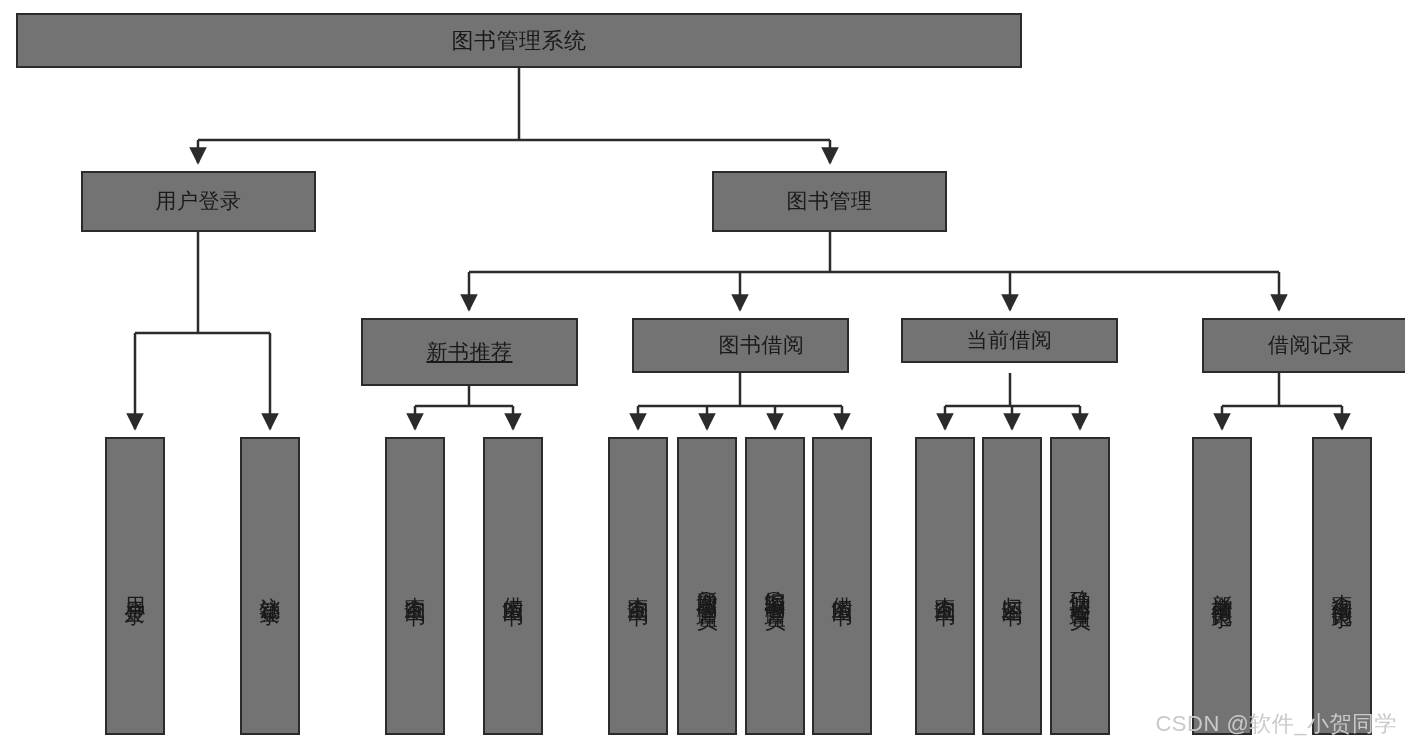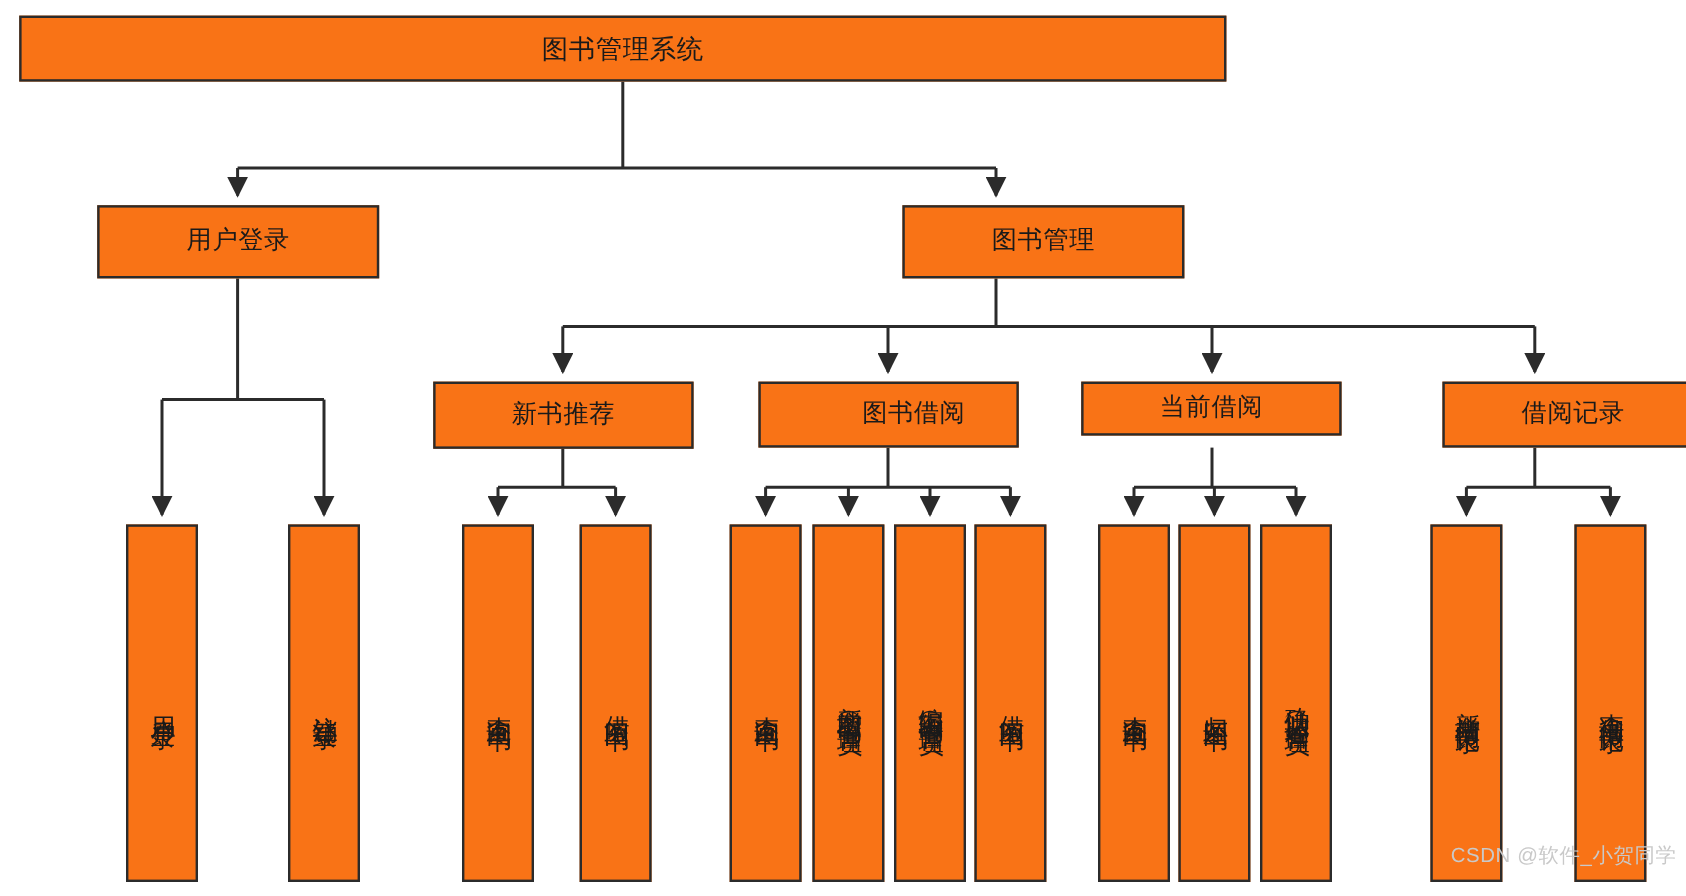--- a/index.html
+++ b/index.html
@@ -20,21 +20,21 @@
     left: 0;
     top: 0;
     width: 1405px;
     height: 747px;
     pointer-events: none;
   }
   .node {
     position: absolute;
     box-sizing: border-box;
     border: 2px solid #2b2b2b;
-    background: #f97316;
+    background: #737373;
     display: flex;
     align-items: center;
     justify-content: center;
     color: #1a1a1a;
   }
   .node-label {
     display: block;
     text-align: center;
     line-height: 1.18;
     letter-spacing: 0.5px;
@@ -53,22 +53,22 @@
     writing-mode: vertical-rl;
     text-orientation: upright;
     font-size: 21px;
     line-height: 1.05;
     letter-spacing: 3px;
     white-space: nowrap;
   }
   .watermark {
     position: absolute;
     right: 8px;
-    bottom: 23px;
-    font-size: 17px;
+    bottom: 8px;
+    font-size: 22px;
     color: #c9c9c9;
     letter-spacing: 0.5px;
     white-space: nowrap;
   }
 </style>
 </head>
 <body>
 
 <div id="canvas">
 
@@ -122,25 +122,25 @@
     </g>
   </svg>
 
   <div class="node root horiz" style="left:16px; top:13px; width:1006px; height:55px;">
     <span class="node-label">图书管理系统</span>
   </div>
 
   <div class="node horiz" style="left:81px; top:171px; width:235px; height:61px;">
     <span class="node-label">用户登录</span>
   </div>
-  <div class="node horiz" style="left:712px; top:171px; width:235px; height:61px;margin-left:40px;">
+  <div class="node horiz" style="left:712px; top:171px; width:235px; height:61px;">
     <span class="node-label">图书管理</span>
   </div>
 
-  <div class="node horiz" style="left:361px; top:318px; width:217px; height:56px;">
+  <div class="node horiz" style="left:361px; top:318px; width:217px; height:68px;text-decoration:underline;">
     <span class="node-label">新书推荐</span>
   </div>
   <div class="node horiz" style="left:632px; top:318px; width:217px; height:55px;padding-left:42px;">
     <span class="node-label">图书借阅</span>
   </div>
   <div class="node horiz" style="left:901px; top:318px; width:217px; height:45px;">
     <span class="node-label">当前借阅</span>
   </div>
   <div class="node horiz" style="left:1170px; top:318px; width:218px; height:55px;margin-left:32px;">
     <span class="node-label">借阅记录</span>

